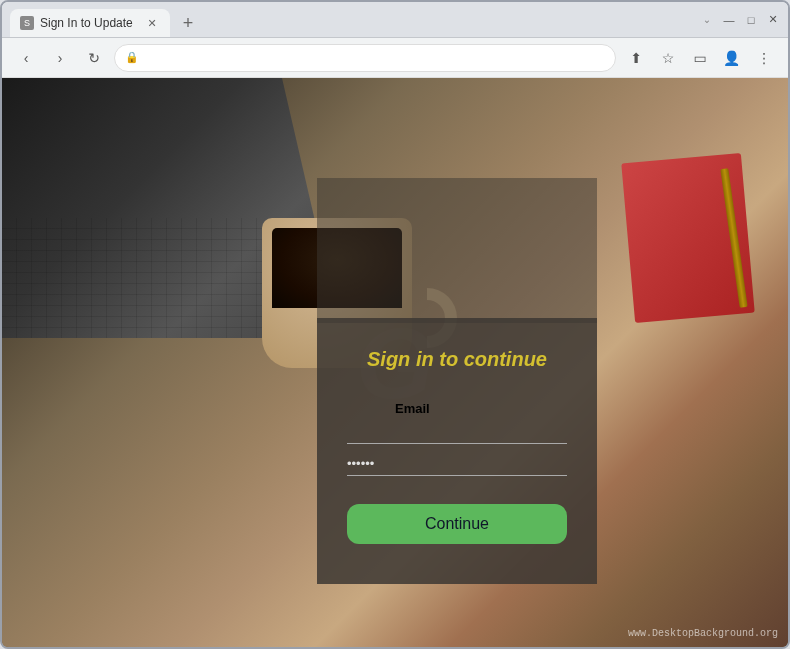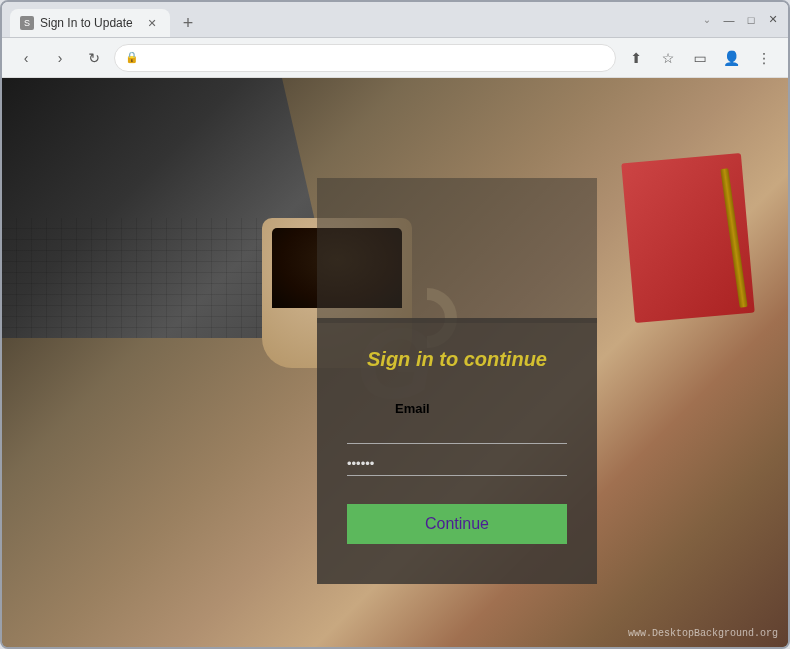--- a/index.html
+++ b/index.html
@@ -377,23 +377,23 @@
     }
 
     .field-input::placeholder {
       color: #aaa;
     }
 
     .continue-btn {
       width: 100%;
       height: 40px;
       background: #5cb85c;
-      color: #4c1d95;
+      color: #0f172a;
       border: none;
-      border-radius: 0;
+      border-radius: 12px;
       font-size: 16px;
       cursor: pointer;
       margin-top: 20px;
       font-family: Arial, sans-serif;
     }
 
     
     .modal-top-gray {
       position: absolute;
       top: 100px;

